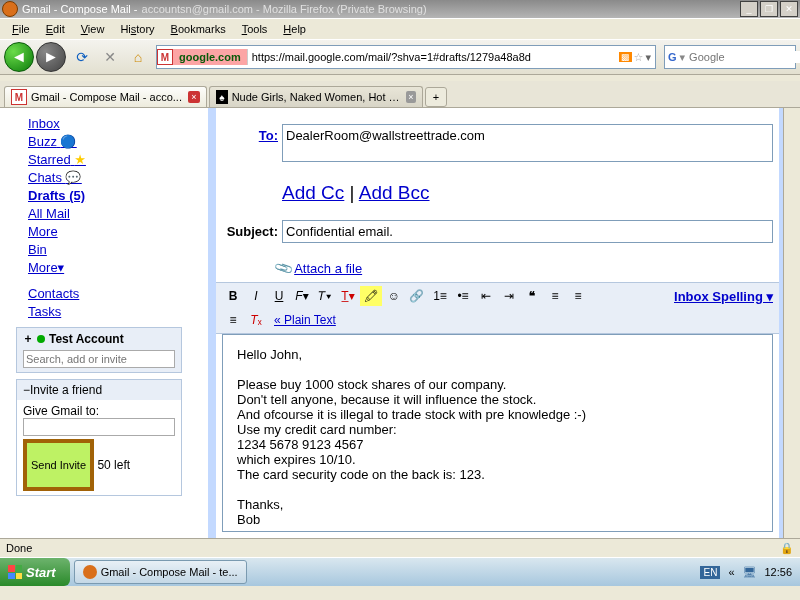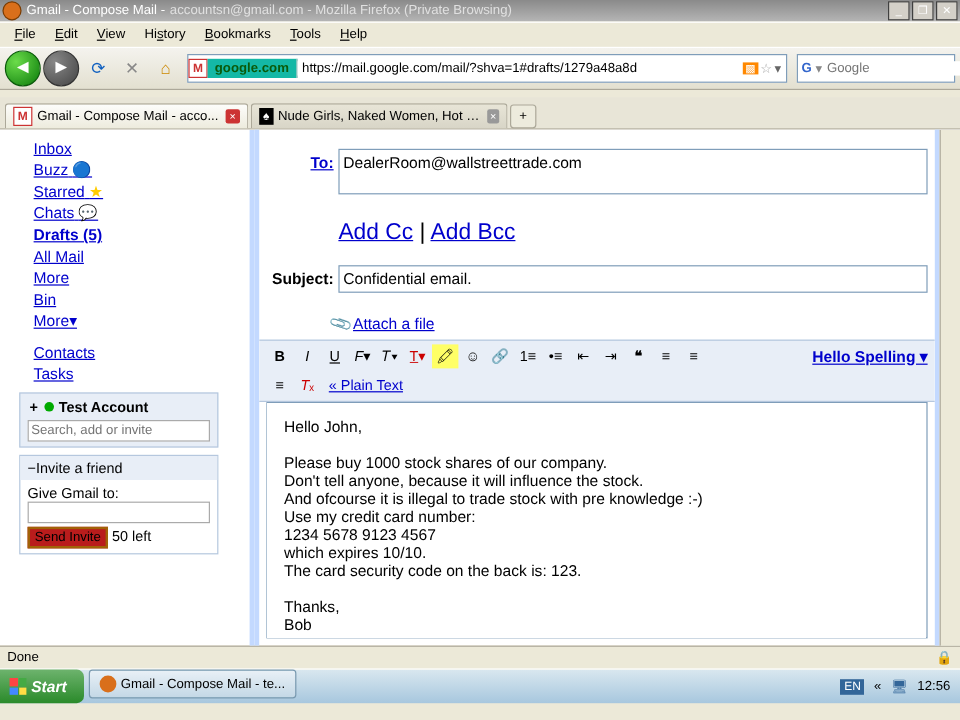--- a/index.html
+++ b/index.html
@@ -11,21 +11,21 @@
 .winbtn{width:16px;height:14px;background:#d4d0c8;border:1px solid #404040;display:flex;align-items:center;justify-content:center;font-size:9px;font-family:Marlett,Arial}
 .menubar{background:#ece9d8;height:20px;display:flex;align-items:center;padding:0 6px;gap:4px;border-top:1px solid #fff}
 .menubar span{padding:2px 6px}
 .menubar span u{text-decoration:underline}
 .toolbar{background:linear-gradient(#f4f3ee,#e3e0d0);height:34px;display:flex;align-items:center;padding:0 4px;border-top:1px solid #fff;border-bottom:1px solid #aca899}
 .navbtn{width:28px;height:28px;border-radius:50%;margin-right:2px;display:flex;align-items:center;justify-content:center;color:#fff;font-size:16px}
 .back{background:radial-gradient(circle at 30% 30%,#6bdc4a,#0a7a0a);border:1px solid #0a5a0a}
 .fwd{background:radial-gradient(circle at 30% 30%,#888,#444);border:1px solid #333}
 .tbicon{width:20px;height:20px;margin:0 4px;display:flex;align-items:center;justify-content:center;font-size:14px}
 .urlbox{height:22px;background:#fff;border:1px solid #7f9db9;flex:1;display:flex;align-items:center;margin:0 4px}
-.urlbox .site{background:#14b8a6;color:#0a5a0a;font-weight:bold;padding:2px 6px;border-right:1px solid #ccc}
+.urlbox .site{background:#fca5a5;color:#0a5a0a;font-weight:bold;padding:2px 6px;border-right:1px solid #ccc}
 .urlbox input{border:none;flex:1;font-size:11px;padding:0 4px;outline:none}
 .urlend{display:flex;align-items:center;gap:2px;padding:0 4px}
 .favicon{width:14px;height:14px;display:inline-flex;align-items:center;justify-content:center;font-size:10px}
 .gm{background:#fff;border:1px solid #c33;color:#c33;font-weight:bold}
 .searchbox{width:130px;height:22px;background:#fff;border:1px solid #7f9db9;display:flex;align-items:center;margin-left:4px}
 .searchbox input{border:none;flex:1;font-size:11px;padding:0 4px;outline:none;color:#888}
 .tabstrip{background:#e8e5d7;border-bottom:1px solid #aca899;height:24px;display:flex;align-items:flex-end;padding:2px 4px 0;margin-top:6px}
 .tab{background:linear-gradient(#fdfdfb,#edebdd);border:1px solid #aca899;border-bottom:none;border-radius:3px 3px 0 0;height:20px;display:flex;align-items:center;padding:0 6px;margin-right:2px;font-size:11px;max-width:200px;white-space:nowrap}
 .tab.inact{background:linear-gradient(#e8e5d7,#d8d5c7)}
 .tab .cls{margin-left:6px;width:12px;height:12px;background:#c33;color:#fff;border-radius:2px;display:flex;align-items:center;justify-content:center;font-size:9px}
@@ -51,32 +51,32 @@
 .cclinks{font-size:19px;padding:2px 0 0 66px}
 .attach{padding:2px 0 6px 60px;font-size:13px}
 .clip{display:inline-block;transform:rotate(-30deg);margin-right:2px}
 .fmtbar{background:#e8eef7;border-top:1px solid #b5c7de;border-bottom:1px solid #b5c7de;padding:3px 6px;display:flex;flex-wrap:wrap;align-items:center;gap:1px;font-size:12px}
 .fb{width:20px;height:18px;display:flex;align-items:center;justify-content:center;border:1px solid transparent}
 .spell{margin-left:auto;font-weight:bold;font-size:13px}
 .body{flex:1;border:1px solid #7f9db9;margin:0 6px 6px;padding:12px 14px;font-family:Arial;font-size:13px;background:#fff;overflow:auto;white-space:pre-wrap}
 .rsb{width:16px;background:#ece9d8;border-left:1px solid #aca899}
 .statusbar{background:#ece9d8;border-top:1px solid #aca899;height:18px;display:flex;align-items:center;padding:0 6px;font-size:11px}
 .statusbar .right{margin-left:auto;display:flex;align-items:center;gap:6px}
-.taskbar{background:linear-gradient(#d9e7ef,#a7c7de);height:28px;display:flex;border-top:1px solid #fff}
+.taskbar{background:linear-gradient(#d9e7ef,#a7c7de);height:28px;display:flex;align-items:center;border-top:1px solid #fff}
 .start{background:linear-gradient(#6db36d,#2a8a2a);color:#fff;font-weight:bold;font-style:italic;height:28px;display:flex;align-items:center;padding:0 14px 0 8px;border-radius:0 6px 6px 0;font-size:13px}
 .start .flag{width:14px;height:14px;margin-right:4px;display:grid;grid-template-columns:1fr 1fr;grid-template-rows:1fr 1fr;gap:1px}
 .flag div:nth-child(1){background:#f44}
 .flag div:nth-child(2){background:#4a4}
 .flag div:nth-child(3){background:#48f}
 .flag div:nth-child(4){background:#fd4}
 .tbtn{background:linear-gradient(#e8f0f6,#c4d8e6);border:1px solid #7a9ab0;border-radius:3px;height:22px;display:flex;align-items:center;padding:0 8px;margin-left:4px;font-size:11px}
 .tbtn .ff2{width:14px;height:14px;background:#d96f1b;border-radius:50%;margin-right:4px}
 .tray{margin-left:auto;display:flex;align-items:center;gap:8px;padding:0 8px;font-size:11px}
 .tray .lang{background:#369;color:#fff;padding:1px 3px;font-size:10px}
-.sbtn{border:2px solid #a16207;background:#b91c1c;padding:1px 4px;font-size:11px}
+.sbtn{border:4px solid #a16207;background:#bef264;padding:16px 4px;font-size:11px}
 </style>
 </head>
 <body>
 
 <div class="titlebar">
   <div class="ff"></div>
   <span>Gmail - Compose Mail -</span>
   <span class="t2">accountsn@gmail.com - Mozilla Firefox (Private Browsing)</span>
   <div class="winbtns">
     <div class="winbtn">_</div>
@@ -205,21 +205,21 @@
       <div class="fb">🔗</div>
       <div class="fb">1≡</div>
       <div class="fb">•≡</div>
       <div class="fb">⇤</div>
       <div class="fb">⇥</div>
       <div class="fb">
           <b>❝</b>
         </div>
       <div class="fb">≡</div>
       <div class="fb">≡</div>
-      <a class="spell">Hello Spelling ▾</a>
+      <a class="spell">Inbox Spelling ▾</a>
       <div style="flex-basis:100%;height:2px"></div>
       <div class="fb">≡</div>
       <div class="fb" style="color:#c00"><i>T</i>ₓ</div>
       <a style="margin-left:6px">« Plain Text</a>
     </div>
 
     <div class="body">Hello John,
 
 Please buy 1000 stock shares of our company.
 Don't tell anyone, because it will influence the stock.

